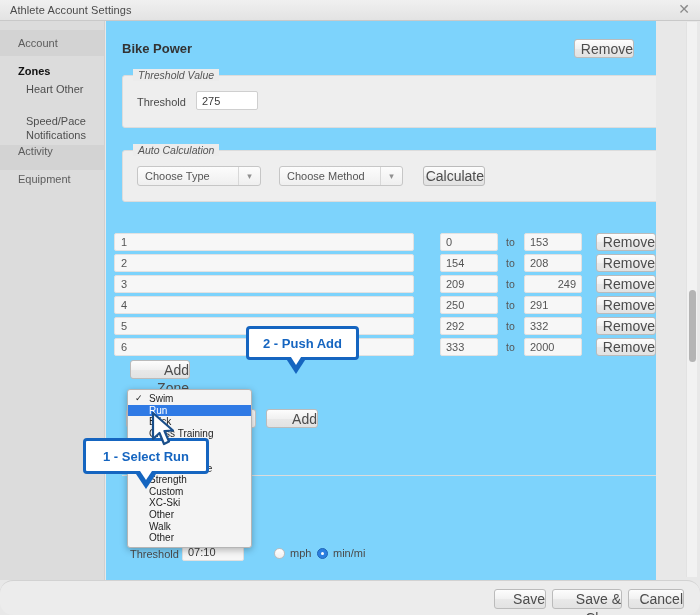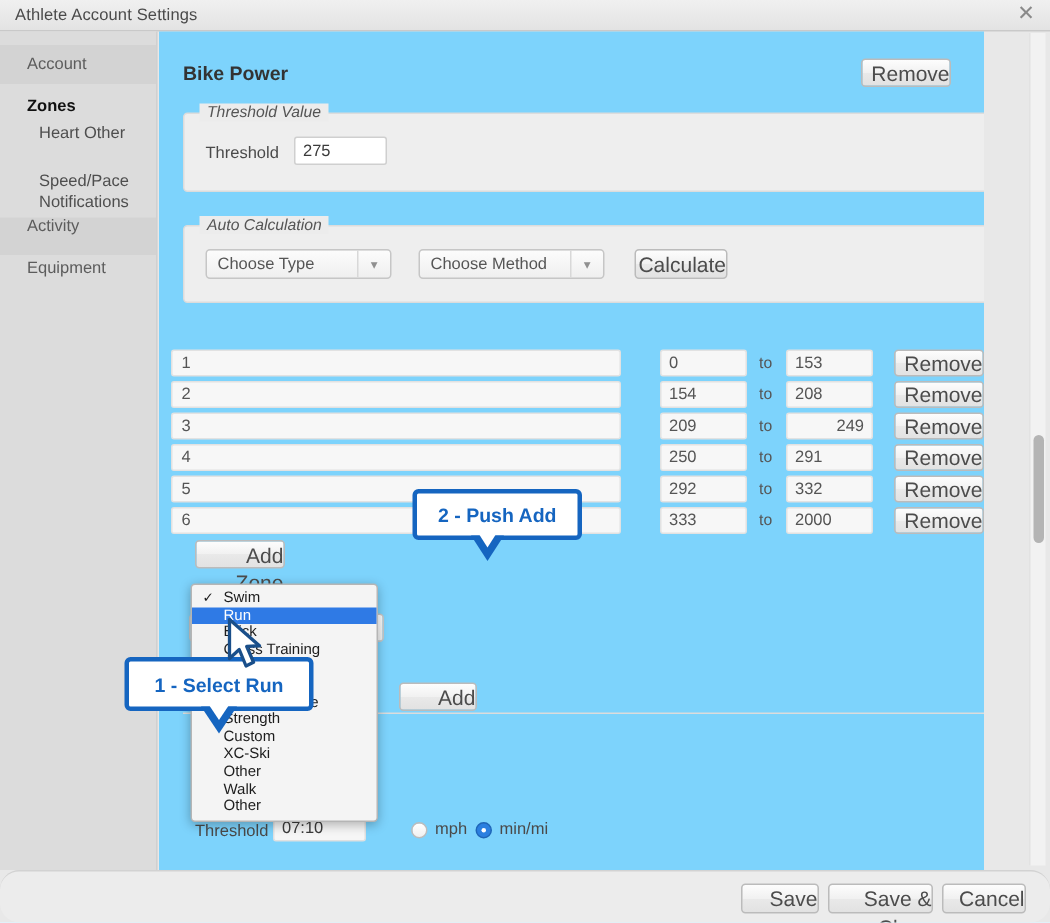--- a/index.html
+++ b/index.html
@@ -271,21 +271,21 @@
     position: absolute;
     left: 52px; top: 27px;
     width: 0; height: 0;
     border-left: 8px solid transparent;
     border-right: 8px solid transparent;
     border-top: 12px solid #ffffff;
   }
 
   
   #callout-push {
-    left: 275px; top: 326px;
+    left: 246px; top: 326px;
     width: 113px; height: 34px;
     line-height: 29px;
   }
   #callout-push .tail {
     left: 36px; top: 28px;
     border-left: 11px solid transparent;
     border-right: 11px solid transparent;
     border-top: 17px solid #1565c0;
   }
   #callout-push .tail-in {
@@ -432,21 +432,21 @@
 
     <button class="btn" style="position:absolute; left:24px; top:339px; width:60px; height:19px; line-height:18px;">Add Zone</button>
 
     <div class="sec-hdr" style="left:24px; top:368px;">Add Activity</div>
 
     <div class="sel-box" style="left:20px; top:388px; width:130px; height:19px;">
       <span class="sb-txt" style="left:20px; top:2px;">Swim</span>
       <span class="sb-arrow" style="height:17px;line-height:18px;">▾</span>
     </div>
 
-    <button class="btn" style="position:absolute; left:160px; top:388px; width:52px; height:19px; line-height:18px;margin-top:46px;">Add</button>
+    <button class="btn" style="position:absolute; left:160px; top:388px; width:52px; height:19px; line-height:18px;">Add</button>
 
     <div class="divider" style="top:454px;"></div>
 
     <div class="lbl" style="left:24px; top:527px;">Threshold</div>
     <input class="txtin flat" style="left: 76px; top: 522px; width: 62px; height: 18px;" value="07:10">
 
     <div class="radio" style="left:168px; top:527px;"></div>
     <div class="lbl" style="left:184px; top:526px;">mph</div>
 
     <div class="radio on" style="left:211px; top:527px;"></div>

